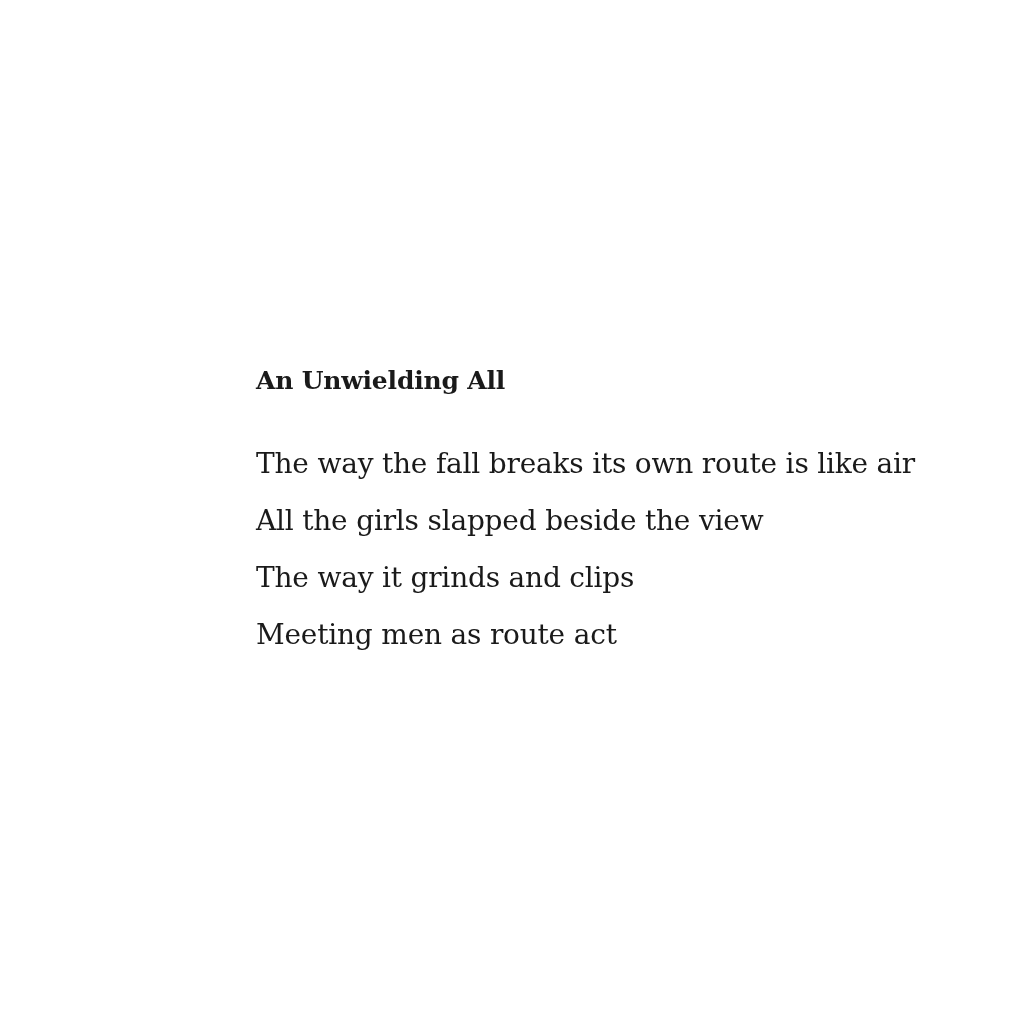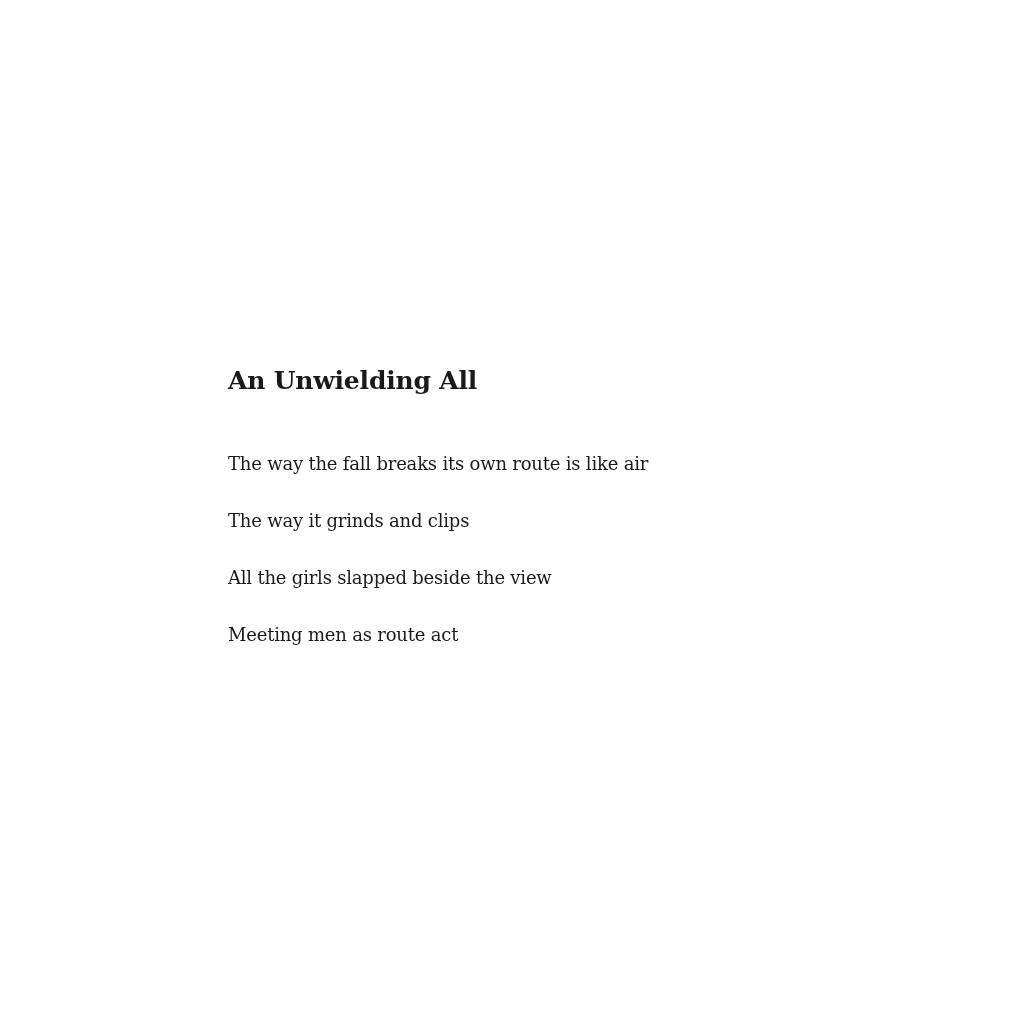--- a/index.html
+++ b/index.html
@@ -9,44 +9,44 @@
   body {
     width: 1024px;
     height: 1024px;
     background: #ffffff;
     position: relative;
     overflow: hidden;
     font-family: "DejaVu Serif", "Liberation Serif", serif;
   }
   .poem-container {
     position: absolute;
-    left: 228px;
+    left: 256px;
     top: 368px;
     width: 620px;
   }
   .poem-title {
     font-size: 25px;
     line-height: 25px;
     font-weight: 700;
     color: #1a1a1a;
     margin: 0 0 42px 0;
     letter-spacing: -0.2px;
   }
   .poem-line {
-    font-size: 18px;
+    font-size: 28px;
     line-height: 57px;
     font-weight: 400;
     color: #1a1a1a;
     margin: 0;
     letter-spacing: -0.2px;
     white-space: nowrap;
   }
 </style>
 </head>
 <body>
 
 <div class="poem-container">
   <h1 class="poem-title">An Unwielding All</h1>
   <p class="poem-line">The way the fall breaks its own route is like air</p>
+  <p class="poem-line">All the girls slapped beside the view</p>
   <p class="poem-line">The way it grinds and clips</p>
-  <p class="poem-line">All the girls slapped beside the view</p>
   <p class="poem-line">Meeting men as route act</p>
 </div>
 
 </body></html>

